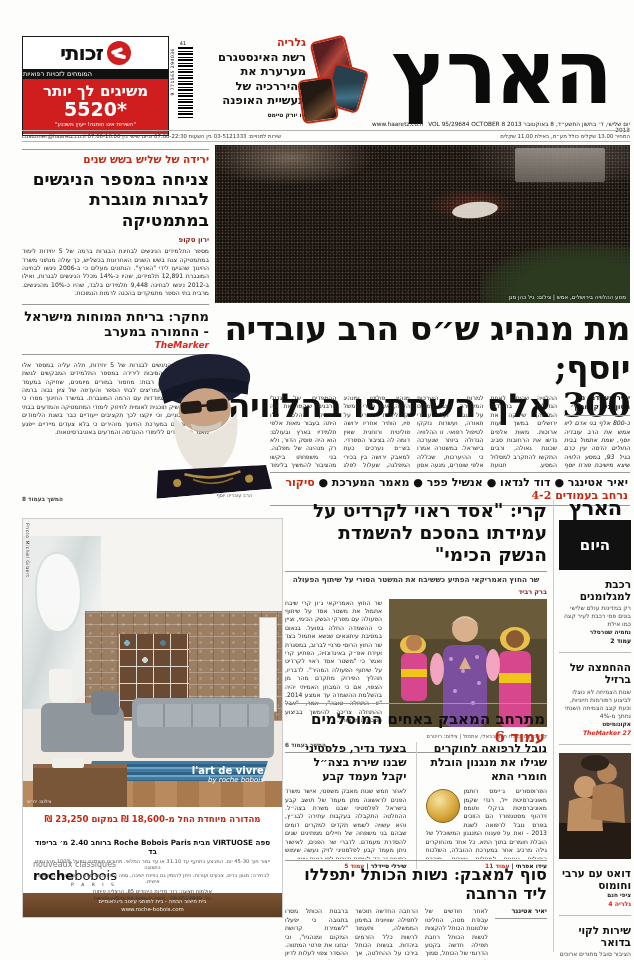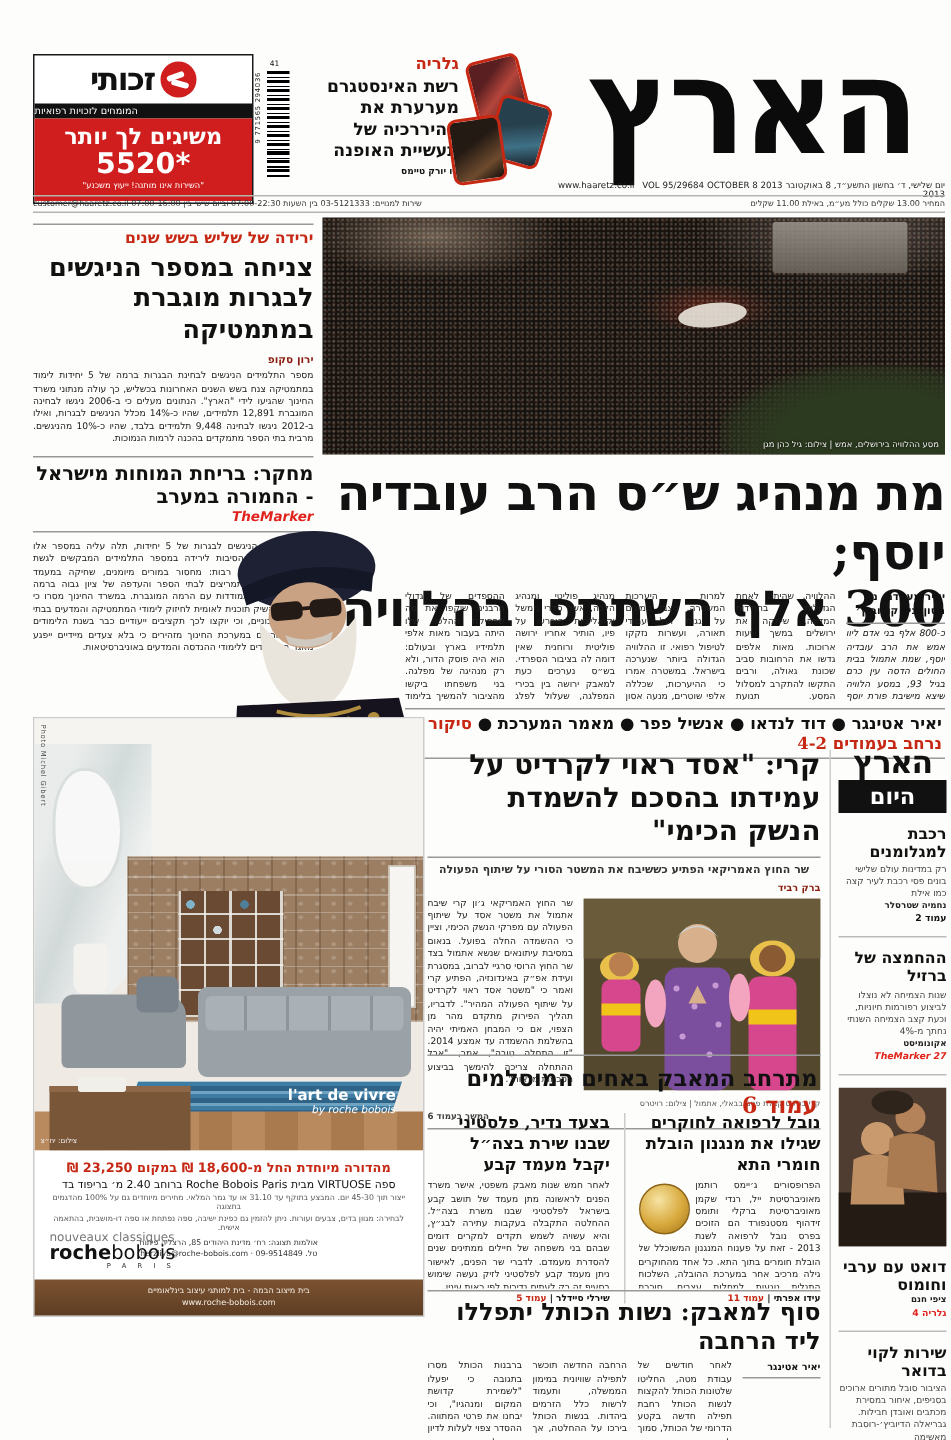--- a/index.html
+++ b/index.html
@@ -120,32 +120,32 @@
   .kotel h2 { font-size:16px; font-weight:bold; line-height:1.2; margin-bottom:4px; }
   .kotel-row { display:flex; direction:rtl; gap:7px; }
   .kotel .bycol { flex:0 0 52px; font-weight:bold; font-size:6.5px; }
   .kotel .bycol .sep { height:1px; background:#999; margin:3px 0; }
   .kotel .col { flex:1 1 0; height:62px; overflow:hidden; }
 
   
   .vrule { left:553px; top:500px; width:1px; height:452px; background:#ccc; }
   .sidebar { left:559px; top:497px; width:72px; direction:rtl; text-align:right; }
   .sb-logo-top { font-weight:900; font-size:21px; text-align:center; letter-spacing:-1px; line-height:1; }
-  .sb-logo-box { background:#111; color:#fff; font-weight:bold; font-size:15px; text-align:center; padding:2px 0; margin-top:2px; }
+  .sb-logo-box { background:#111; color:#fff; font-weight:bold; font-size:15px; text-align:center; padding:16px 0; margin-top:2px; }
   .sb-item { margin-top:8px; }
   .sb-item h4 { font-size:10.5px; line-height:1.15; font-weight:bold; }
   .sb-item .txt { font-size:6px; line-height:1.35; color:#444; margin-top:2px; }
   .sb-item .auth { font-size:5.8px; font-weight:bold; color:#222; margin-top:1px; }
   .sb-item .pg { font-size:6.2px; font-weight:bold; margin-top:2px; }
   .sb-item .pg.red { color:#e0231c; }
   .sb-sep { height:1px; background:#bbb; margin-top:8px; }
   .sb-photo { width:72px; height:106px; margin-top:8px; }
 
   
-  .ad { left:22px; top:478px; width:261px; height:400px; border:1px solid #ccc; background:#fff; }
+  .ad { left:22px; top:518px; width:261px; height:400px; border:1px solid #ccc; background:#fff; }
   .ad-photo { position:relative; width:100%; height:288px; overflow:hidden;
     background:linear-gradient(#f5f4f1 0 33%, #efebe4 33%); }
   .wall { position:absolute; left:24%; right:0; top:32%; height:38%; background:#9c7f63;
     background-image:
       repeating-linear-gradient(0deg, rgba(255,255,255,0.25) 0 1px, transparent 1px 12px),
       repeating-linear-gradient(90deg, rgba(60,40,25,0.25) 0 1px, transparent 1px 16px),
       radial-gradient(rgba(255,255,255,0.2) 1px, transparent 2px);
     background-size:auto, auto, 11px 9px; }
   .door { position:absolute; right:2%; top:34%; width:7%; height:33%; background:#f6f5f2; border:1px solid #cfc8bd; }
   .stair { position:absolute; left:0; top:6%; width:30%; height:60%;
@@ -171,21 +171,21 @@
     background:repeating-linear-gradient(90deg,#b98a5e 0 22px, #a97a4e 22px 44px); }
   .table { position:absolute; left:4%; bottom:0; width:36%; height:15%; background:#7a5639; border-top:4px solid #8d6747; }
   .table:before { content:""; position:absolute; left:20%; top:-10px; width:34%; height:10px; background:#f1efe9; border-radius:2px; }
   .artline { position:absolute; right:7%; bottom:8%; color:#fff; text-align:right; }
   .artline .l1 { font-weight:bold; font-size:10px; }
   .artline .l2 { font-style:italic; font-size:7px; }
   .ad-vcredit { position:absolute; left:2px; top:4px; writing-mode:vertical-rl; font-size:4.6px; color:#444; letter-spacing:.5px; }
   .ad-pcredit { position:absolute; left:4px; bottom:3px; color:#eee; font-size:4.8px; direction:rtl; }
   .ad-info { position:relative; height:86px; padding:7px 8px 0; direction:rtl; text-align:center; }
   .ad-price { color:#c62814; font-weight:bold; font-size:8.6px; }
-  .ad-prod { font-size:7.2px; font-weight:normal; margin-top:1px; }
+  .ad-prod { font-size:7.2px; font-weight:bold; margin-top:14px; }
   .ad-d { font-size:5.2px; color:#555; margin-top:2px; }
   .ad-contact { font-size:5.2px; color:#333; margin-top:4px; line-height:1.4; }
   .ad-brand { position:absolute; left:10px; bottom:6px; text-align:left; direction:ltr; }
   .ad-tag { font-size:8px; color:#777; }
   .ad-logo { font-size:13px; font-weight:bold; letter-spacing:0; line-height:1; }
   .ad-logo .light { font-weight:normal; }
   .ad-sub { font-size:4.5px; letter-spacing:3px; color:#333; text-align:right; }
   .ad-footer { height:24px; background:linear-gradient(#7c5332,#5e3d22); color:#f3ede4; text-align:center;
     font-size:5.4px; padding-top:4px; direction:rtl; line-height:1.5; }
 </style>

